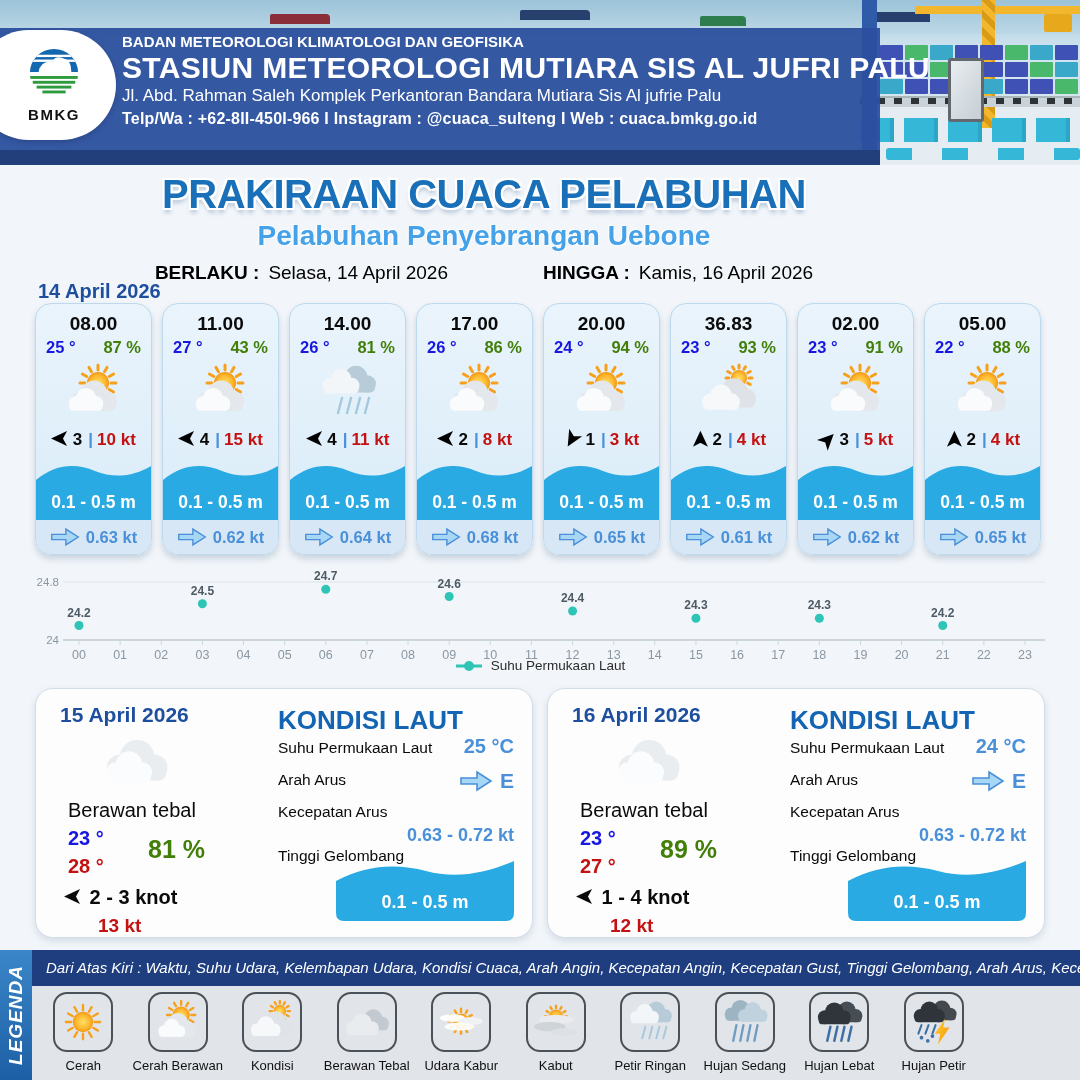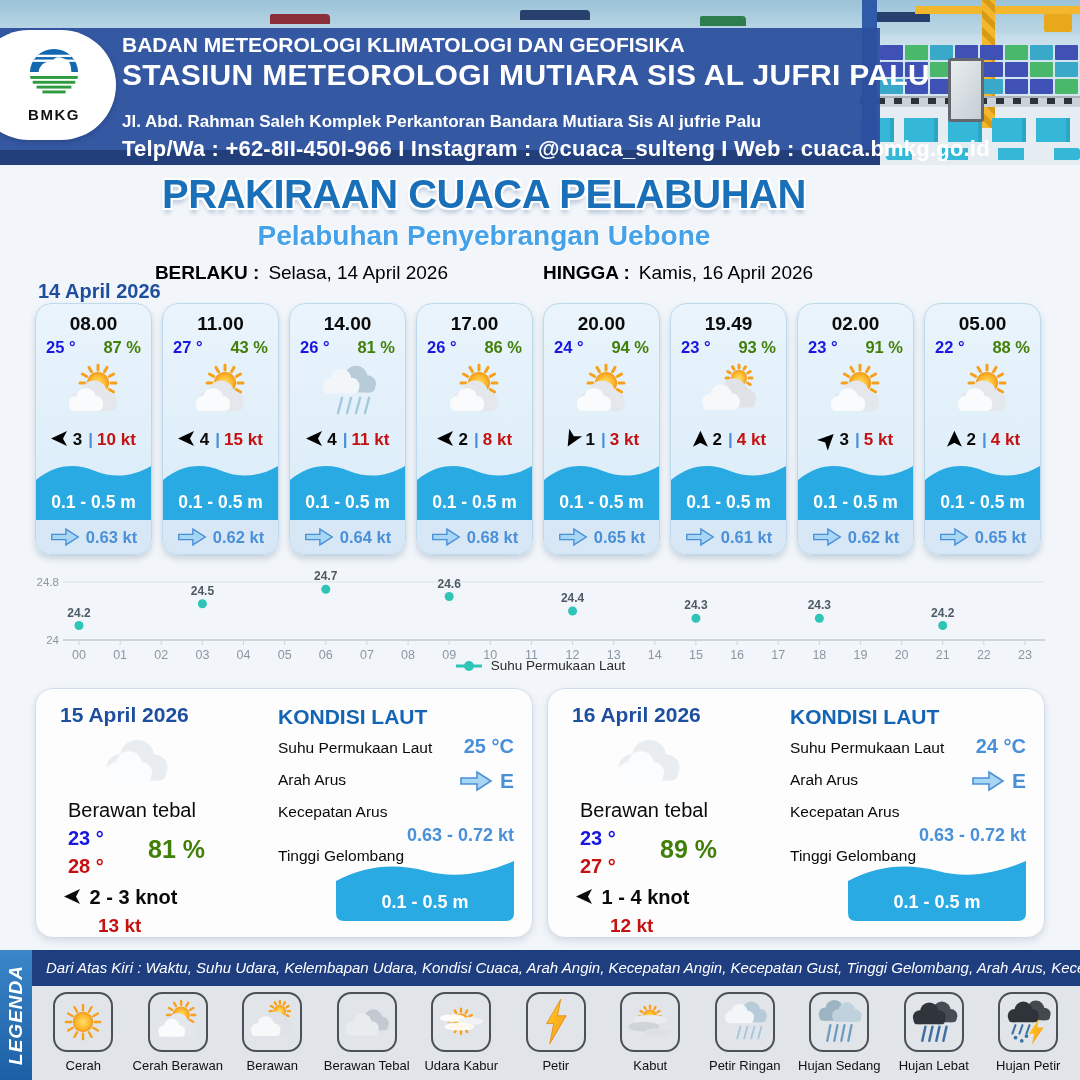--- a/index.html
+++ b/index.html
@@ -38,24 +38,24 @@
              background:repeating-linear-gradient(90deg,#35b8d8 0 26px,transparent 26px 56px); border-radius:3px; }
   .navy-panel { position:absolute; left:0; top:28px; width:880px; height:122px;
                 background:rgba(44,80,158,0.95); }
   .navy-strip { position:absolute; left:0; top:150px; width:880px; height:15px; background:#223f7c; }
   .logo { position:absolute; left:-26px; top:30px; width:142px; height:110px; background:#fff;
           border-radius:55px; z-index:5; display:flex; flex-direction:column; align-items:center; justify-content:center;
           box-shadow:0 2px 5px rgba(20,40,80,.3); padding-left:18px; }
   .logo svg { width:62px; height:58px; }
   .logo-text { font-size:15px; font-weight:bold; color:#111; letter-spacing:1.5px; margin-top:1px; }
   .head-text { position:absolute; left:122px; top:33px; color:#fff; z-index:4; white-space:nowrap; }
-  .h-agency  { font-size:21px; font-weight:bold; }
+  .h-agency  { font-size:15px; font-weight:bold; }
   .h-station { font-size:30px; font-weight:bold; letter-spacing:.3px; margin-top:1px; }
-  .h-address { font-size:17px; font-weight:bold; margin-top:20px; }
-  .h-contact { font-size:22px; font-weight:bold; margin-top:4px; letter-spacing:.2px; }
+  .h-address { font-size:17px; font-weight:normal; margin-top:1px; }
+  .h-contact { font-size:16px; font-weight:bold; margin-top:4px; letter-spacing:.2px; }
 
   
   .title-wrap { position:absolute; top:172px; left:0; width:968px; text-align:center; }
   .title-wrap h1 { font-size:40px; font-weight:bold; color:#1a70b8; letter-spacing:-.5px;
     text-shadow:-2px -2px 0 #fff,2px -2px 0 #fff,-2px 2px 0 #fff,2px 2px 0 #fff,0 5px 4px rgba(110,140,175,.45); }
   .title-wrap h2 { font-size:28px; font-weight:bold; color:#45a1e8; margin-top:3px;
     text-shadow:-1px -1px 0 #fff,1px 1px 0 #fff; }
   .validity { display:flex; justify-content:center; gap:95px; margin-top:10px; font-size:19px; color:#000; }
   .vlabel { font-weight:bold; margin-right:9px; }
   .date-label { position:absolute; top:280px; left:38px; font-size:20px; font-weight:bold; color:#1d4f9e; }
@@ -98,21 +98,21 @@
   .s-cond { position:absolute; left:32px; top:110px; font-size:20px; color:#0a0a0a; }
   .s-tmin { position:absolute; left:32px; top:138px; font-size:20px; font-weight:bold; color:#1717e0; }
   .s-tmax { position:absolute; left:32px; top:166px; font-size:20px; font-weight:bold; color:#c41212; }
   .s-hum  { position:absolute; left:112px; top:146px; font-size:25px; font-weight:bold; color:#417f08; }
   .s-wind { position:absolute; left:28px; top:196px; font-size:20px; font-weight:bold; color:#0a0a0a;
             display:flex; align-items:center; gap:8px; }
   .arr-left { display:inline-block; font-size:21px; transform:rotate(180deg); }
   .arr-left::before { content:"➤"; }
   .s-gust { position:absolute; left:62px; top:226px; font-size:19px; font-weight:bold; color:#c41212; }
   .s-sea { position:absolute; left:242px; top:0; right:18px; height:250px; }
-  .sea-title { position:absolute; left:0; top:16px; font-size:21px; font-weight:bold; color:#1464b4; }
+  .sea-title { position:absolute; left:0; top:16px; font-size:26px; font-weight:bold; color:#1464b4; }
   .sea-lab { position:absolute; left:0; font-size:15.5px; color:#0a0a0a; }
   .sl1 { top:50px; } .sl2 { top:82px; } .sl3 { top:114px; } .sl4 { top:158px; }
   .sea-val { position:absolute; right:0; font-weight:bold; color:#4a90d9; }
   .sv-sst { top:46px; font-size:20px; }
   .sv-dir { top:80px; font-size:21px; display:flex; align-items:center; gap:7px; }
   .sv-spd { top:136px; font-size:18px; }
   .sea-wave { position:absolute; right:0; top:168px; width:178px; height:64px; }
   .sea-wave svg { position:absolute; inset:0; width:100%; height:100%; }
   .sea-wave span { position:absolute; left:0; right:0; bottom:8px; text-align:center;
                    color:#fff; font-weight:bold; font-size:18px; }
@@ -526,21 +526,21 @@
           <span>0.1 - 0.5 m</span>
         </div>
         <div class="c-cur">
           <svg width="30" height="22" viewBox="0 0 34 24">
             <polygon points="2,9 18,9 18,3 32,12 18,21 18,15 2,15" fill="#a8d7f5" stroke="#4a90d9" stroke-width="1.6"></polygon>
           </svg>
           <span>0.65 kt</span>
         </div>
       </div>
       <div class="card">
-        <div class="c-time">19.49</div>
+        <div class="c-time">36.83</div>
         <div class="c-th">
           <span class="c-temp">23 °</span>
           <span class="c-hum">93 %</span>
         </div>
         <div class="c-icon"><svg viewBox="0 0 64 64" width="100%" height="100%">
             <defs>
               <radialGradient id="sg">
                 <stop offset="0%" stop-color="#ffe06a"></stop>
                 <stop offset="70%" stop-color="#fcb62b"></stop>
                 <stop offset="100%" stop-color="#f49616"></stop>
@@ -1038,21 +1038,21 @@
                 <rect x="16" y="36.05" width="42" height="11.55" rx="5.25"></rect>
               </g>
               <g fill="#f6f8fa">
                 <circle cx="13.2" cy="41.7" r="8.1"></circle>
                 <circle cx="24" cy="35.4" r="10.8"></circle>
                 <circle cx="34.8" cy="41.7" r="8.1"></circle>
                 <rect x="6" y="39.9" width="36" height="9.9" rx="4.5"></rect>
               </g>
             </svg>
           </div>
-          <div class="l-label">Berawan</div>
+          <div class="l-label">Kondisi</div>
         </div>
         <div class="l-item">
           <div class="l-box">
             <svg viewBox="0 0 64 64" width="100%" height="100%">
               <defs>
                 <radialGradient id="sg">
                   <stop offset="0%" stop-color="#ffe06a"></stop>
                   <stop offset="70%" stop-color="#fcb62b"></stop>
                   <stop offset="100%" stop-color="#f49616"></stop>
                 </radialGradient>
@@ -1118,39 +1118,20 @@
                 <radialGradient id="sg">
                   <stop offset="0%" stop-color="#ffe06a"></stop>
                   <stop offset="70%" stop-color="#fcb62b"></stop>
                   <stop offset="100%" stop-color="#f49616"></stop>
                 </radialGradient>
                 <linearGradient id="boltg" x1="0" y1="0" x2="1" y2="1">
                   <stop offset="0%" stop-color="#ffd21f"></stop>
                   <stop offset="100%" stop-color="#f7941e"></stop>
                 </linearGradient>
               </defs>
-              <polygon points="38,3 20,34 29,34 24,60 45,24 34,24" fill="url(#boltg)" stroke="#e08414" stroke-width="1"></polygon>
-            </svg>
-          </div>
-          <div class="l-label">Petir</div>
-        </div>
-        <div class="l-item">
-          <div class="l-box">
-            <svg viewBox="0 0 64 64" width="100%" height="100%">
-              <defs>
-                <radialGradient id="sg">
-                  <stop offset="0%" stop-color="#ffe06a"></stop>
-                  <stop offset="70%" stop-color="#fcb62b"></stop>
-                  <stop offset="100%" stop-color="#f49616"></stop>
-                </radialGradient>
-                <linearGradient id="boltg" x1="0" y1="0" x2="1" y2="1">
-                  <stop offset="0%" stop-color="#ffd21f"></stop>
-                  <stop offset="100%" stop-color="#f7941e"></stop>
-                </linearGradient>
-              </defs>
               <line x1="43" y1="25" x2="46" y2="25" stroke="#f7a01b" stroke-width="3" stroke-linecap="round"></line>
               <line x1="41.52627944162883" y1="30.5" x2="44.124355652982146" y2="32" stroke="#f7a01b" stroke-width="3" stroke-linecap="round"></line>
               <line x1="37.5" y1="34.52627944162882" x2="39" y2="37.12435565298214" stroke="#f7a01b" stroke-width="3" stroke-linecap="round"></line>
               <line x1="32" y1="36" x2="32" y2="39" stroke="#f7a01b" stroke-width="3" stroke-linecap="round"></line>
               <line x1="26.500000000000004" y1="34.52627944162883" x2="25.000000000000004" y2="37.124355652982146" stroke="#f7a01b" stroke-width="3" stroke-linecap="round"></line>
               <line x1="22.473720558371173" y1="30.5" x2="19.875644347017857" y2="32" stroke="#f7a01b" stroke-width="3" stroke-linecap="round"></line>
               <line x1="21" y1="25" x2="18" y2="25" stroke="#f7a01b" stroke-width="3" stroke-linecap="round"></line>
               <line x1="22.473720558371177" y1="19.5" x2="19.87564434701786" y2="18" stroke="#f7a01b" stroke-width="3" stroke-linecap="round"></line>
               <line x1="26.499999999999993" y1="15.473720558371177" x2="24.999999999999993" y2="12.875644347017863" stroke="#f7a01b" stroke-width="3" stroke-linecap="round"></line>
               <line x1="31.999999999999996" y1="14" x2="31.999999999999996" y2="11" stroke="#f7a01b" stroke-width="3" stroke-linecap="round"></line>

